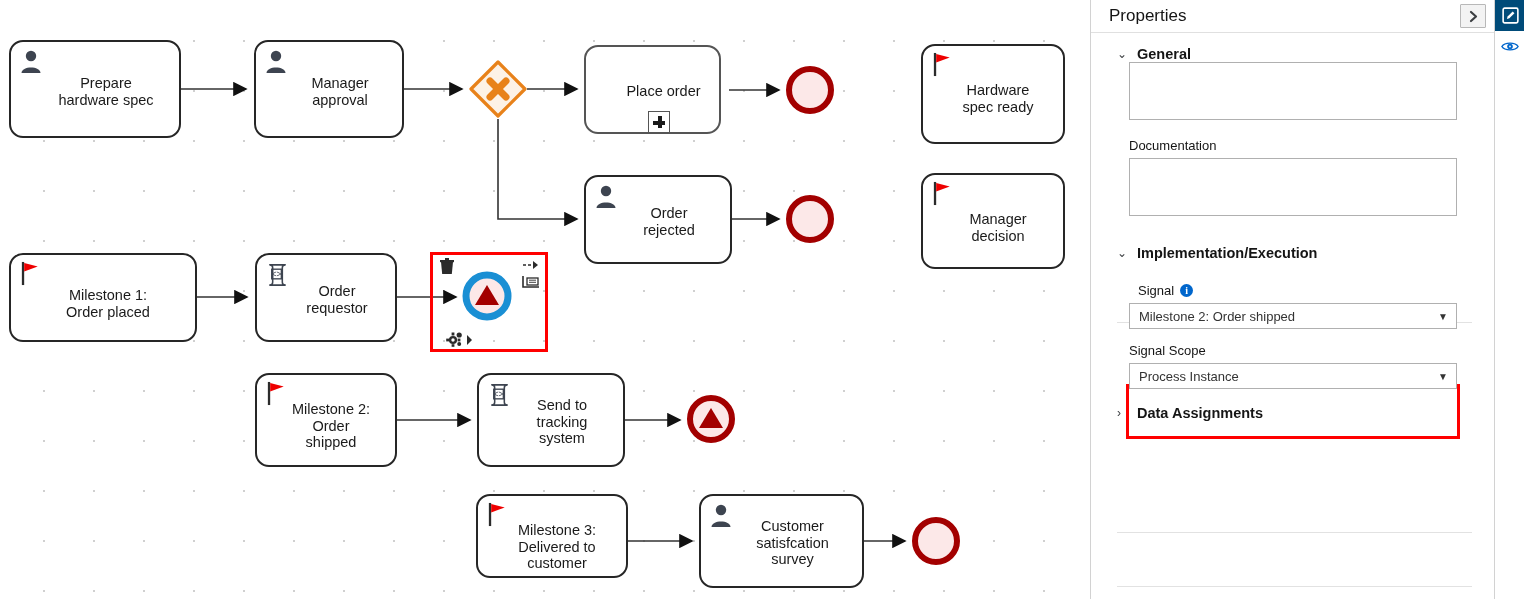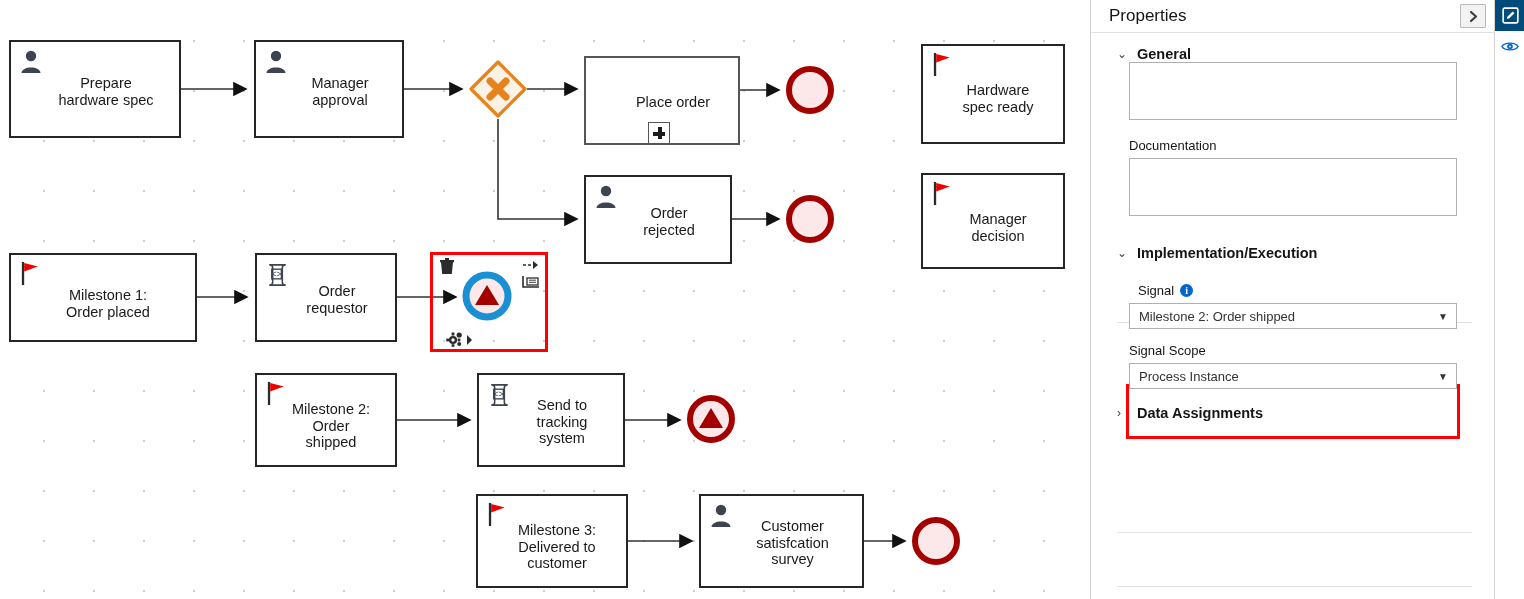--- a/index.html
+++ b/index.html
@@ -21,21 +21,21 @@
     background-size: 50px 50px;
     background-position: 19px 16px;
     overflow: hidden;
   }
   #canvas-svg { position: absolute; left: 0; top: 0; width: 1090px; height: 599px; }
 
   .node {
     position: absolute;
     background: #ffffff;
     border: 2px solid #262626;
-    border-radius: 0;
+    border-radius: 14px;
   }
   .node.subprocess { border-color: #555555; }
   .node-label {
     position: absolute;
     left: 0; right: 0;
     text-align: center;
     font-size: 14.5px;
     color: #1a1a1a;
     line-height: 16.5px;
     white-space: pre-line;
@@ -209,21 +209,21 @@
           <div class="node-label" style="top: 33px; left: 26px; right: 4px;">Manager
 approval</div>
         </div>
         <div style="position: absolute; left: 469px; top: 60px; width: 58px; height: 58px;"><svg width="58" height="58" viewBox="0 0 58 58">
         <path d="M29,2 L56,29 L29,56 L2,29 z" fill="#fdf2e6" stroke="#e8821a" stroke-width="3.2" stroke-linejoin="round"></path>
         <g stroke="#e8821a" stroke-width="7" stroke-linecap="round">
           <line x1="21" y1="21" x2="37" y2="37"></line>
               <line x1="37" y1="21" x2="21" y2="37"></line>
             </g>
           </svg></div>
-        <div class="node subprocess" style="left: 584px; top: 56px; width: 156px; height: 89px;">
+        <div class="node subprocess" style="left: 584px; top: 45px; width: 137px; height: 89px;">
           <div class="node-label" style="top: 36px; left: 26px; right: 4px;">Place order</div>
           <div class="subproc-plus" style="left: 62px; bottom: -1px;"></div>
         </div>
         <div class="node" style="left: 584px; top: 175px; width: 148px; height: 89px;">
           <span class="task-icon"><svg viewBox="0 0 26 26" width="26" height="26">
     <circle cx="13" cy="8" r="5.2" fill="#3d4450"></circle>
     <path d="M3.5,25 C3.5,17.5 22.5,17.5 22.5,25 z" fill="#3d4450"></path>
             </svg></span>
           <div class="node-label" style="top: 28px; left: 26px; right: 4px;">Order
 rejected</div>
@@ -273,21 +273,21 @@
         <div class="node" style="left: 477px; top: 373px; width: 148px; height: 94px;">
           <span class="task-icon"><svg viewBox="0 0 28 28" width="27" height="27">
     <path d="M6,4 h16 a3,3 0 0 0 -3,3 v15 a3,3 0 0 0 3,3 h-16 a3,3 0 0 0 3,-3 v-15 a3,3 0 0 0 -3,-3 z" fill="#fff" stroke="#3d4450" stroke-width="1.6" stroke-linejoin="round"></path>
     <rect x="8" y="8.5" width="10" height="10" fill="none" stroke="#3d4450" stroke-width="1.4"></rect>
     <text x="13" y="16.6" font-size="8.5" text-anchor="middle" fill="#3d4450" font-family="'Liberation Sans',sans-serif">&lt;&gt;</text>
             </svg></span>
           <div class="node-label" style="top: 22px; left: 26px; right: 4px;">Send to
 tracking
 system</div>
         </div>
-        <div class="node" style="left: 476px; top: 494px; width: 152px; height: 94px; padding-left: 32px;">
+        <div class="node" style="left: 476px; top: 494px; width: 152px; height: 84px; padding-left: 32px;">
           <span class="flag-icon"><svg viewBox="0 0 22 26" width="22" height="25">
     <rect x="1.5" y="1" width="2.4" height="24" fill="#2b2b2b"></rect>
     <path d="M3.9,2 L18,5.6 L3.9,11 z" fill="#ee0000"></path>
             </svg></span>
           <div class="node-label" style="top: 26px; left: 14px; right: 4px;">Milestone 3:
 Delivered to
 customer</div>
         </div>
         <div class="node" style="left: 699px; top: 494px; width: 165px; height: 94px;">
           <span class="task-icon"><svg viewBox="0 0 26 26" width="26" height="26">

